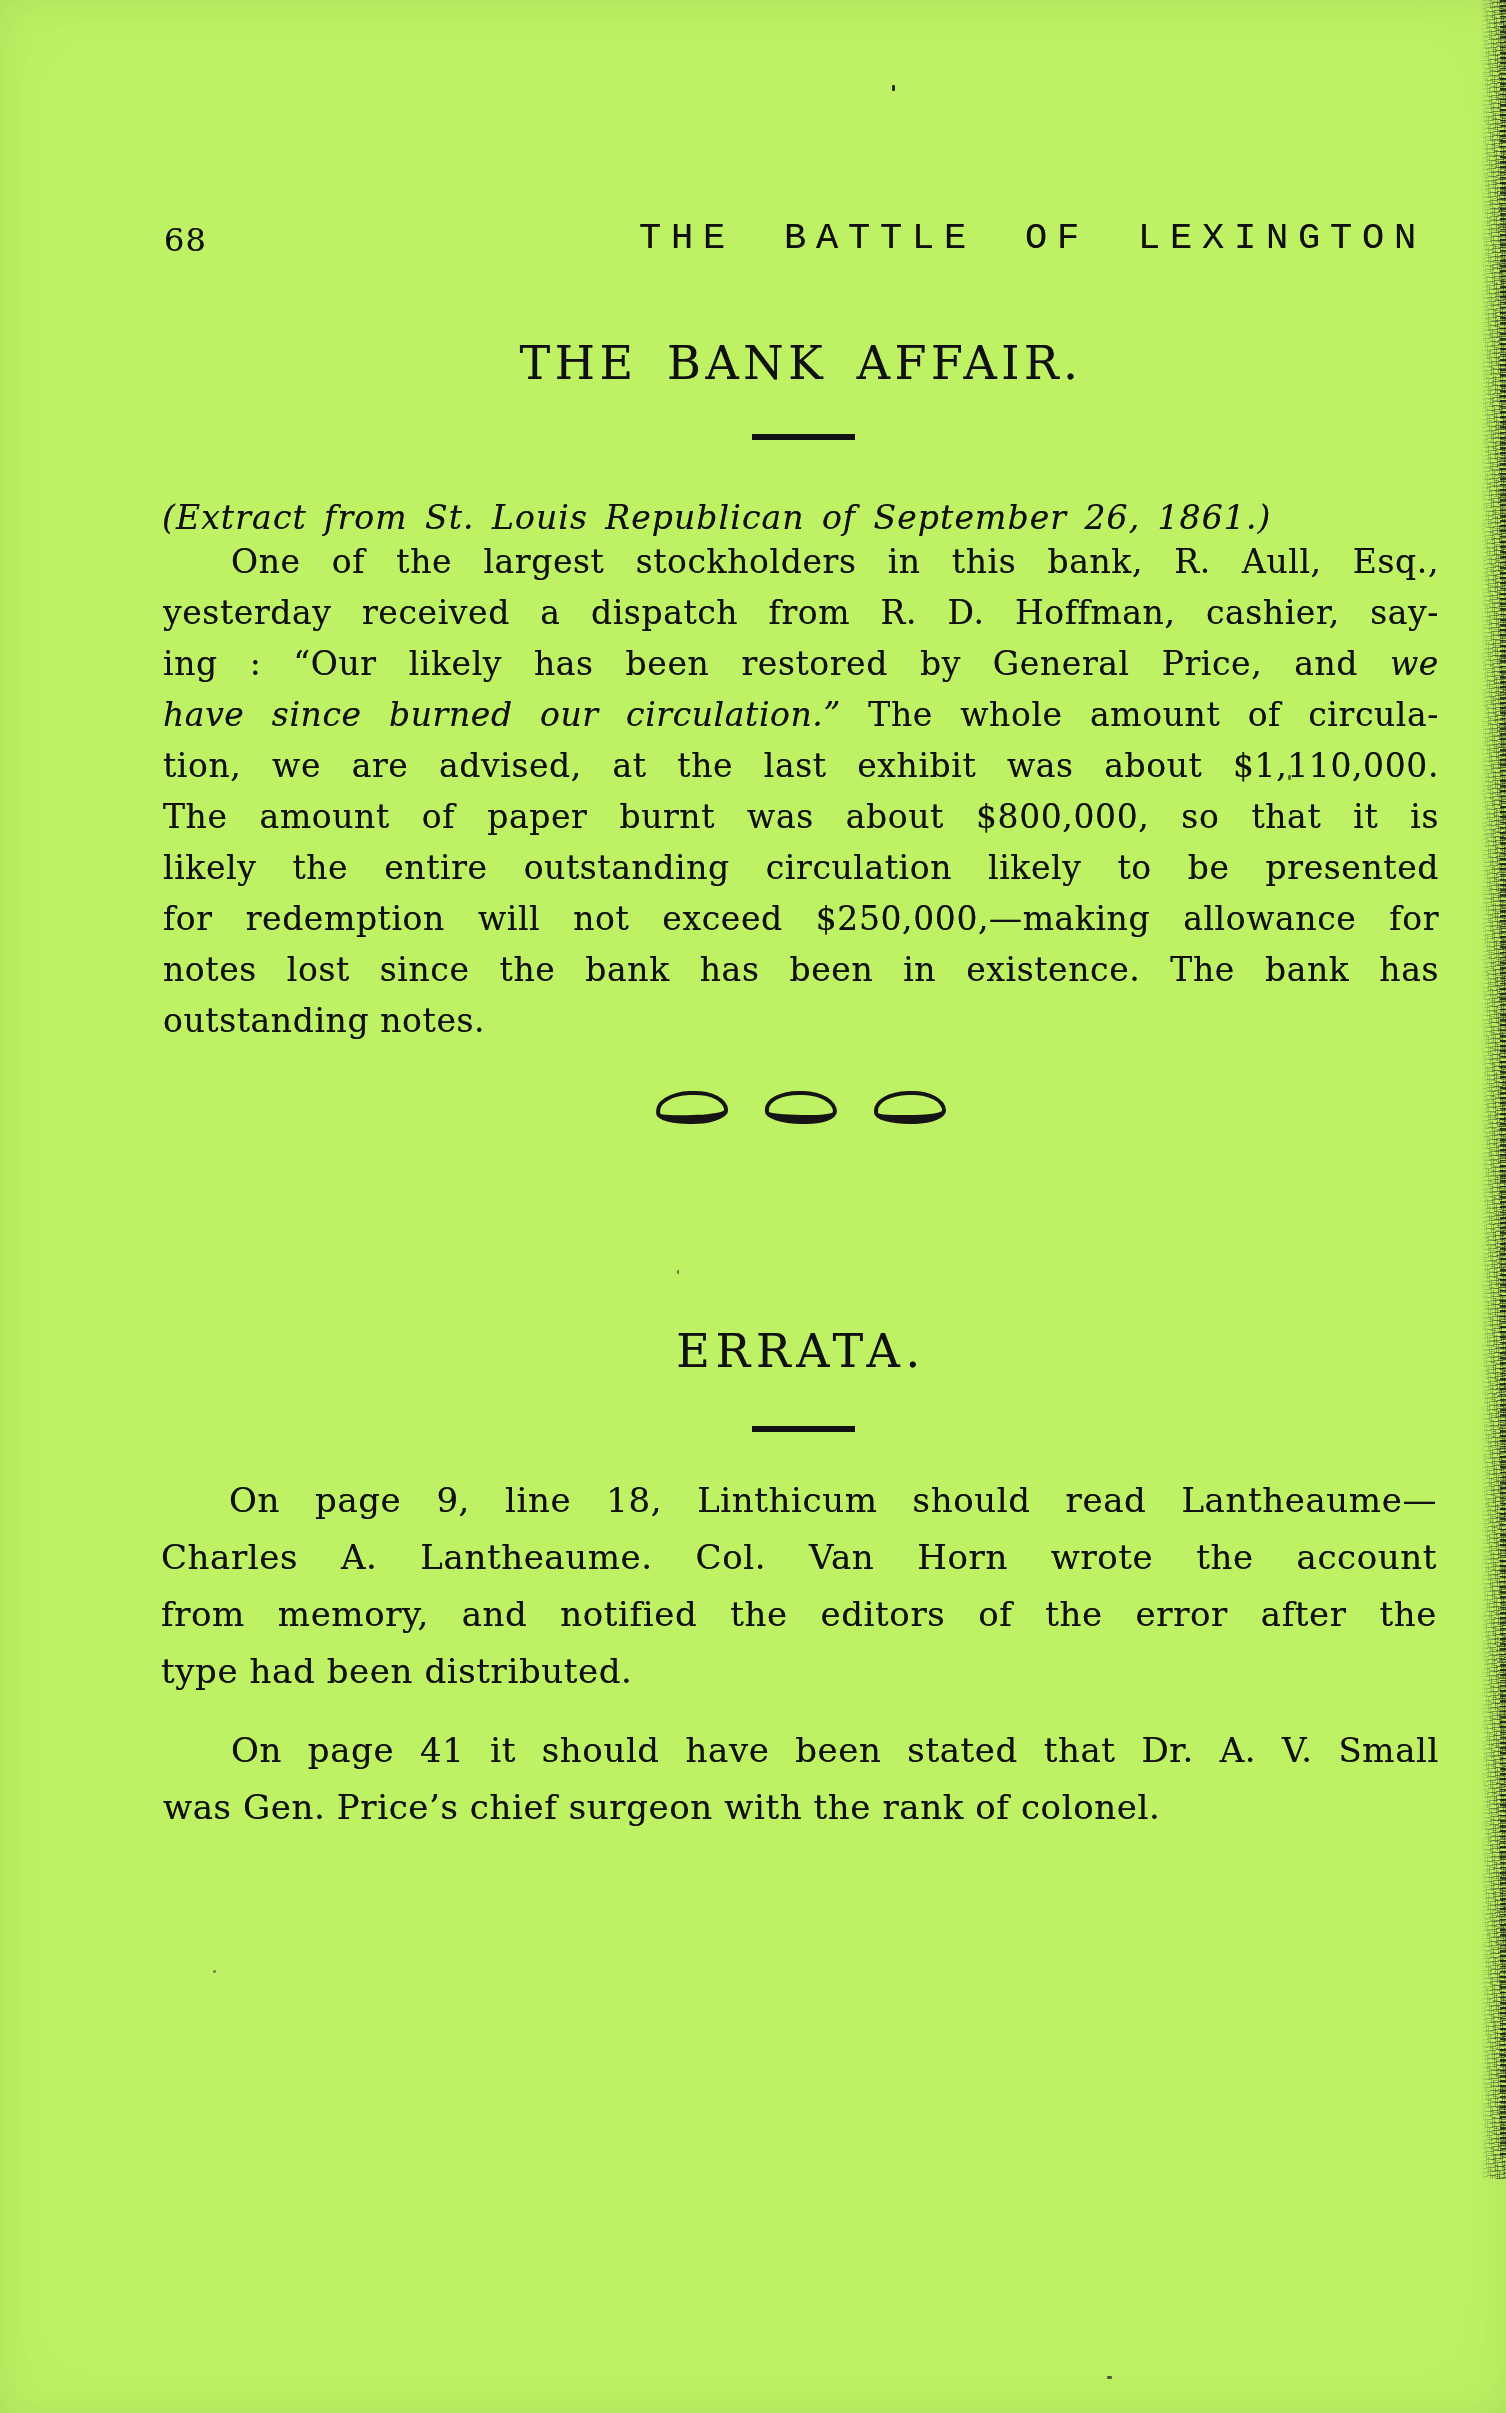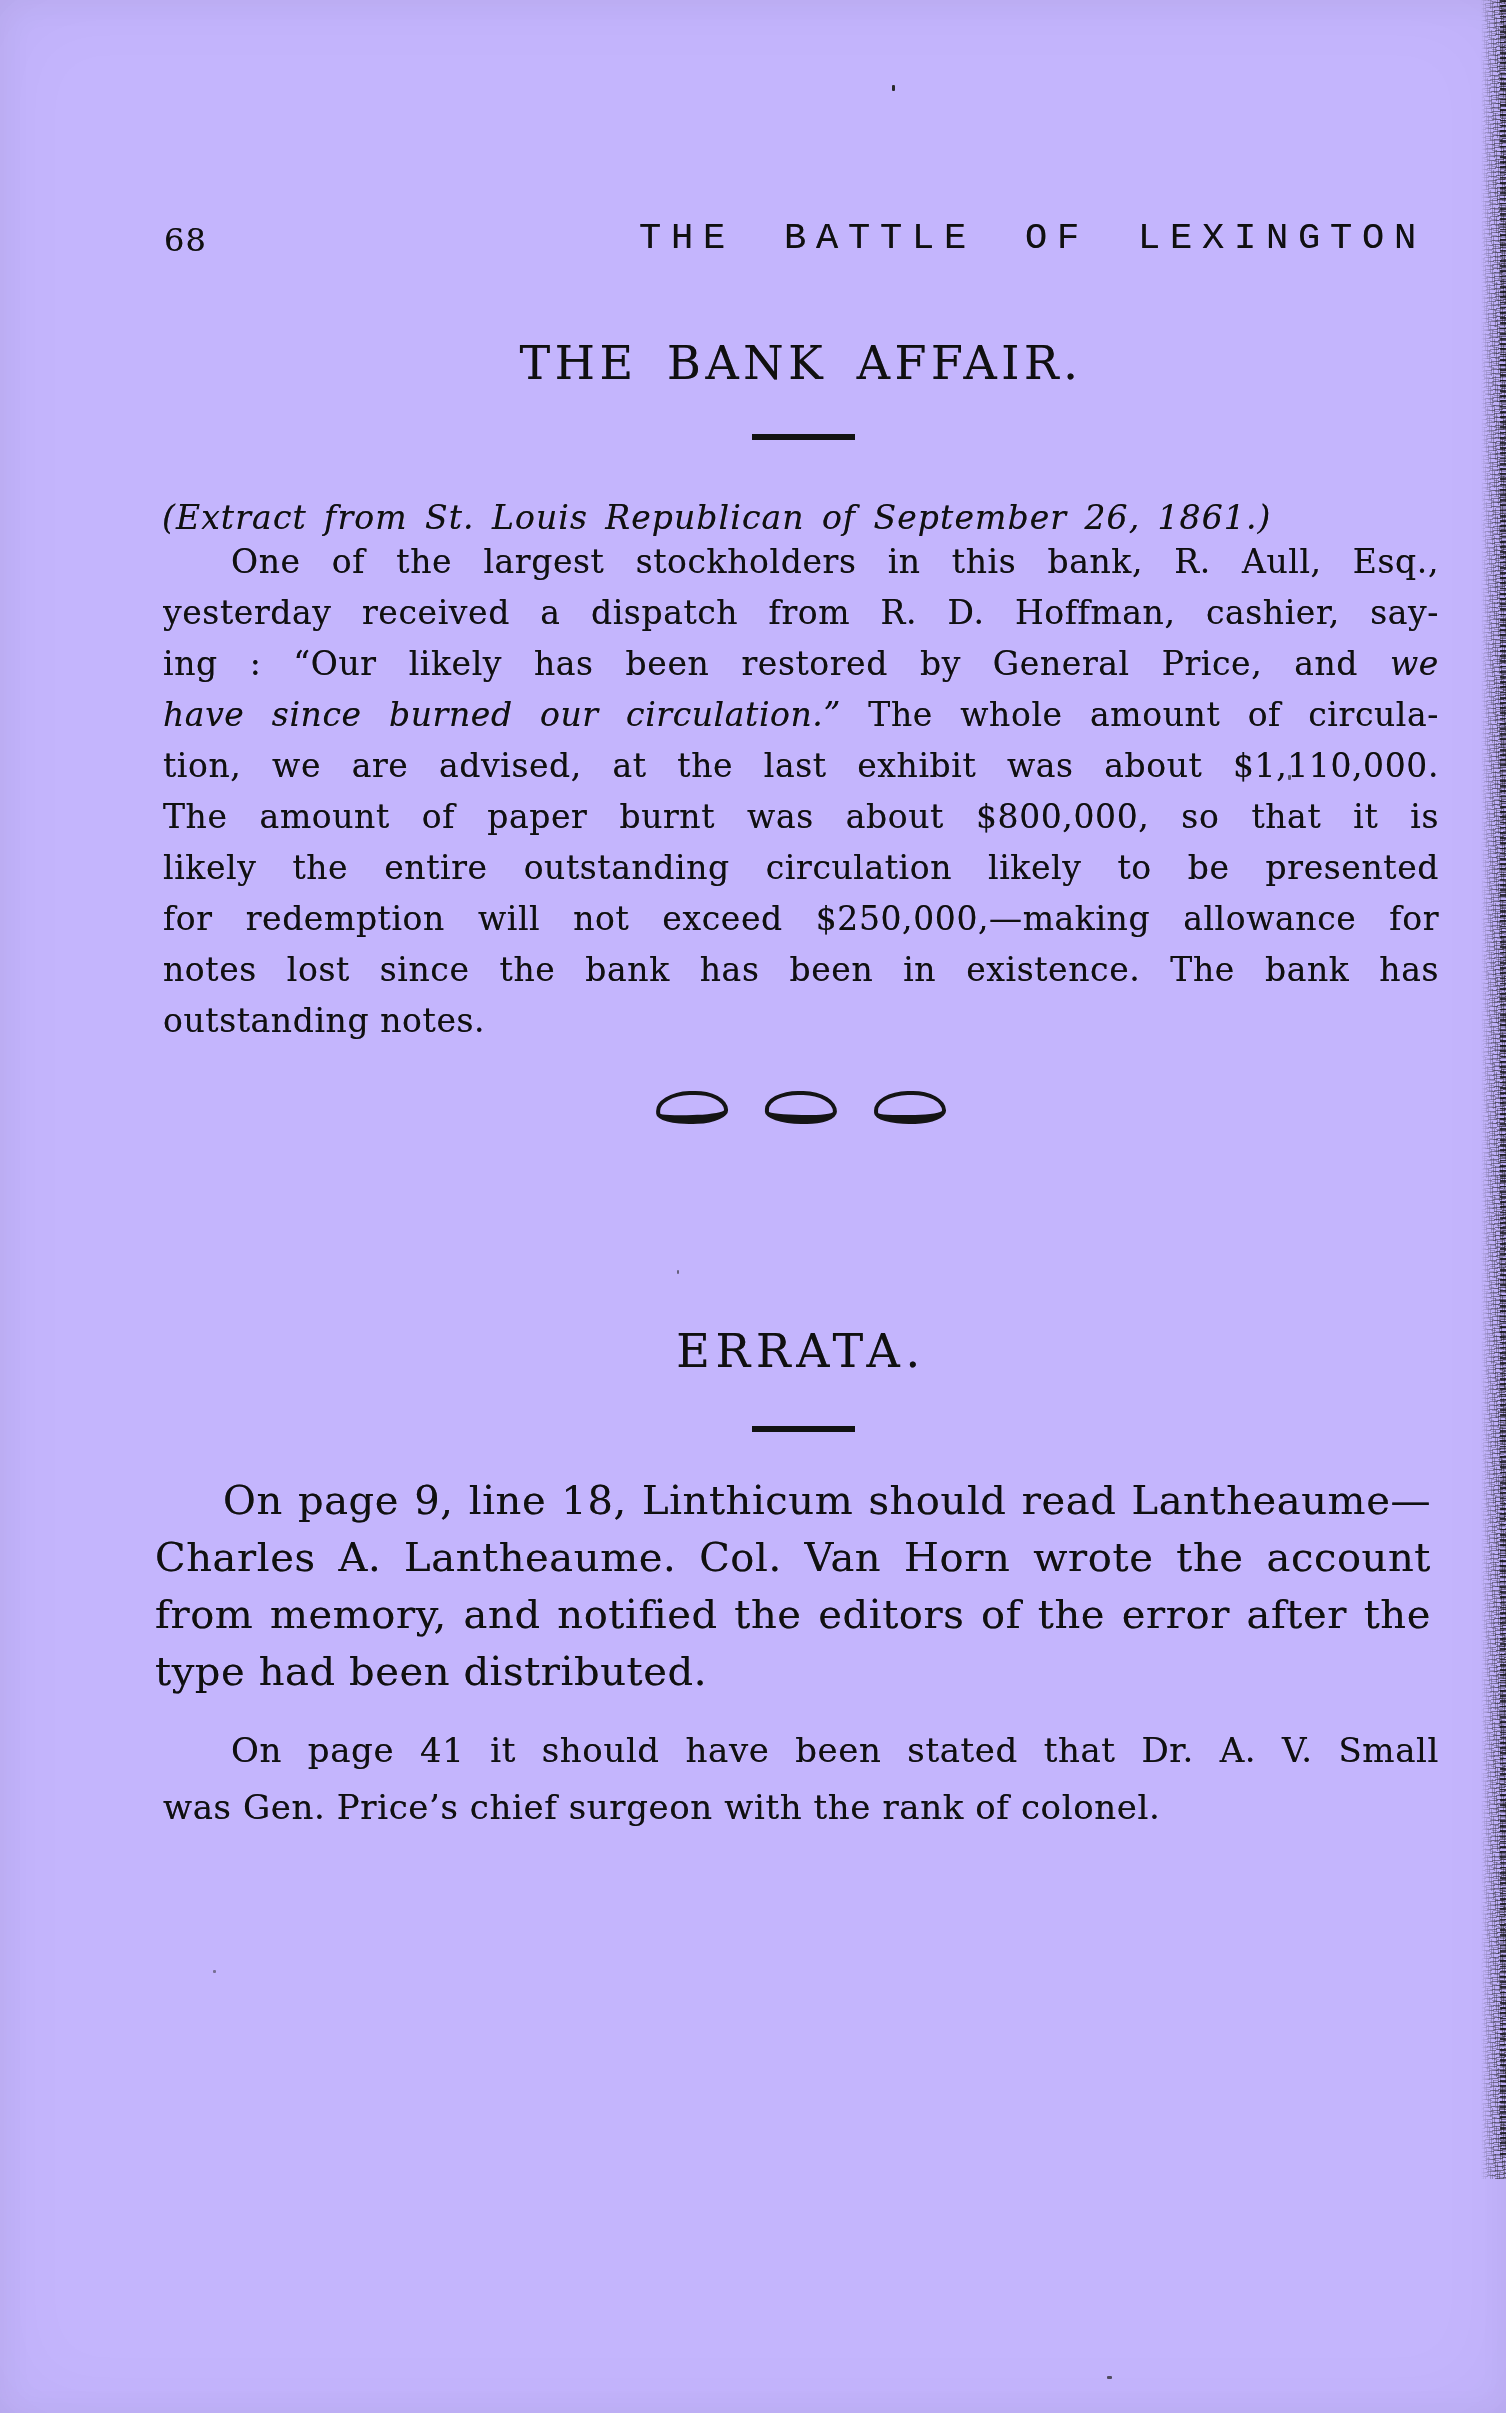--- a/index.html
+++ b/index.html
@@ -6,21 +6,21 @@
   body{
     width:1507px;height:2413px;
     background:#ffffff;
     font-family:"DejaVu Serif","Liberation Serif",serif;
     color:#101010;
     position:relative;
     overflow:hidden;
   }
   .page{
     position:absolute;inset:0;
-    background:#c4b5fd;
+    background:#bef264;
     box-shadow:inset 0 0 92px rgba(0,0,0,0.035), inset 2.3px 2.3px 34px rgba(0,0,0,0.05);
   }
   
   .pagenum{
     position:absolute;left:164px;top:221px;
     font-size:32px;letter-spacing:1.1px;
   }
   .running{
     position:absolute;left:608px;top:217px;width:849px;
     font-size:37px;letter-spacing:9.8px;word-spacing:17px;
@@ -48,22 +48,22 @@
     position:absolute;left:162px;top:498px;width:1204px;margin:0;
     font-size:33px;font-style:italic;letter-spacing:1.1px;word-spacing:5.7px;
     white-space:nowrap;
   }
   
   .bank-body{
     position:absolute;left:163px;top:536px;width:1276px;
     font-size:33px;letter-spacing:0.6px;
   }
   .errata-p1{
-    position:absolute;left:155px;top:1472px;width:1276px;
-    font-size:40px;letter-spacing:0.6px;
+    position:absolute;left:161px;top:1472px;width:1276px;
+    font-size:34px;letter-spacing:0.6px;
   }
   .errata-p2{
     position:absolute;left:163px;top:1722px;width:1276px;
     font-size:34px;letter-spacing:0.6px;
   }
   .ln{height:51px;line-height:51px;overflow:hidden;}
   .errata-p1 .ln,.errata-p2 .ln{height:57px;line-height:57px;}
   .j{text-align:justify;text-align-last:justify;}
   .indent{text-indent:68px;}
   .ln em{}

